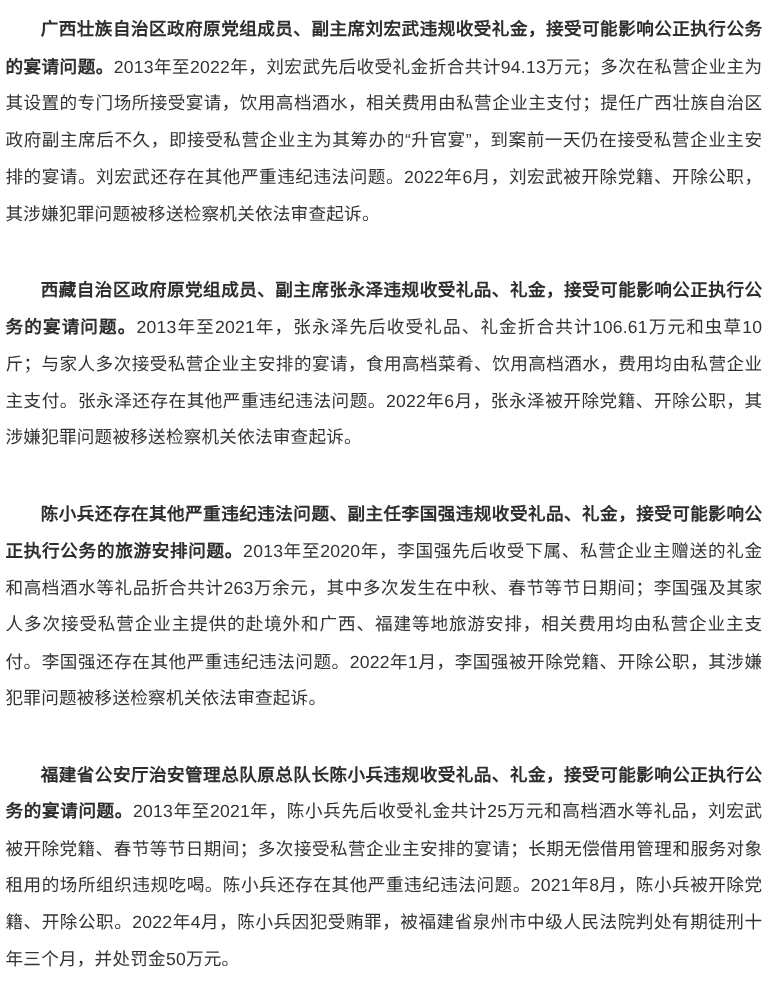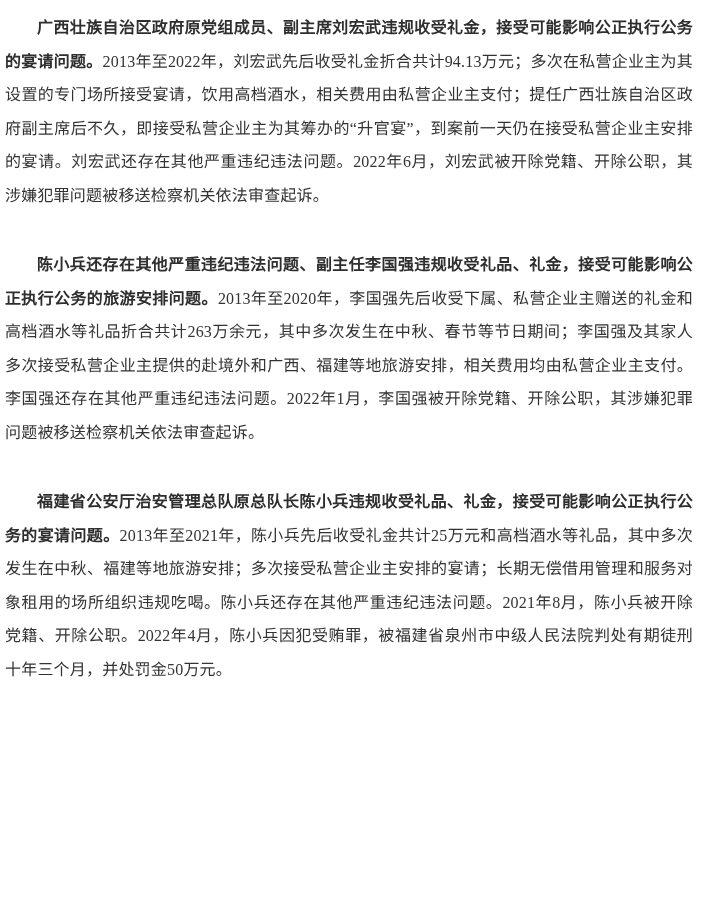--- a/index.html
+++ b/index.html
@@ -19,35 +19,35 @@
     font-family: "Liberation Sans", "DejaVu Sans", sans-serif;
     font-size: 16px;
     line-height: 33.5px;
     color: #333333;
     text-align: justify;
     letter-spacing: 0.2px;
   }
   .case {
     margin: 0 0 36px 0;
     text-indent: 2em;
-    font-family: Liberation Serif, serif;
   }
   .case:last-child {
     margin-bottom: 0;
   }
   .case .lead {
     font-weight: bold;
     color: #2e2e2e;
   }
 </style>
 </head>
 <body>
 
 <article class="doc">
 
   <p class="case"><strong class="lead">广西壮族自治区政府原党组成员、副主席刘宏武违规收受礼金，接受可能影响公正执行公务的宴请问题。</strong><span>2013年至2022年，刘宏武先后收受礼金折合共计94.13万元；多次在私营企业主为其设置的专门场所接受宴请，饮用高档酒水，相关费用由私营企业主支付；提任广西壮族自治区政府副主席后不久，即接受私营企业主为其筹办的“升官宴”，到案前一天仍在接受私营企业主安排的宴请。刘宏武还存在其他严重违纪违法问题。2022年6月，刘宏武被开除党籍、开除公职，其涉嫌犯罪问题被移送检察机关依法审查起诉。</span></p>
 
+  <p class="case"><strong class="lead">西藏自治区政府原党组成员、副主席张永泽违规收受礼品、礼金，接受可能影响公正执行公务的宴请问题。</strong><span>2013年至2021年，张永泽先后收受礼品、礼金折合共计106.61万元和虫草10斤；与家人多次接受私营企业主安排的宴请，食用高档菜肴、饮用高档酒水，费用均由私营企业主支付。张永泽还存在其他严重违纪违法问题。2022年6月，张永泽被开除党籍、开除公职，其涉嫌犯罪问题被移送检察机关依法审查起诉。</span></p>
 
   <p class="case"><strong class="lead">陈小兵还存在其他严重违纪违法问题、副主任李国强违规收受礼品、礼金，接受可能影响公正执行公务的旅游安排问题。</strong><span>2013年至2020年，李国强先后收受下属、私营企业主赠送的礼金和高档酒水等礼品折合共计263万余元，其中多次发生在中秋、春节等节日期间；李国强及其家人多次接受私营企业主提供的赴境外和广西、福建等地旅游安排，相关费用均由私营企业主支付。李国强还存在其他严重违纪违法问题。2022年1月，李国强被开除党籍、开除公职，其涉嫌犯罪问题被移送检察机关依法审查起诉。</span></p>
 
-  <p class="case"><strong class="lead">福建省公安厅治安管理总队原总队长陈小兵违规收受礼品、礼金，接受可能影响公正执行公务的宴请问题。</strong><span>2013年至2021年，陈小兵先后收受礼金共计25万元和高档酒水等礼品，其中多次发生在中秋、福建等地旅游安排；多次接受私营企业主安排的宴请；长期无偿借用管理和服务对象租用的场所组织违规吃喝。陈小兵还存在其他严重违纪违法问题。2021年8月，陈小兵被开除党籍、开除公职。2022年4月，陈小兵因犯受贿罪，被福建省泉州市中级人民法院判处有期徒刑十年三个月，并处罚金50万元。</span></p>
+  <p class="case"><strong class="lead">福建省公安厅治安管理总队原总队长陈小兵违规收受礼品、礼金，接受可能影响公正执行公务的宴请问题。</strong><span>2013年至2021年，陈小兵先后收受礼金共计25万元和高档酒水等礼品，刘宏武被开除党籍、春节等节日期间；多次接受私营企业主安排的宴请；长期无偿借用管理和服务对象租用的场所组织违规吃喝。陈小兵还存在其他严重违纪违法问题。2021年8月，陈小兵被开除党籍、开除公职。2022年4月，陈小兵因犯受贿罪，被福建省泉州市中级人民法院判处有期徒刑十年三个月，并处罚金50万元。</span></p>
 
 </article>
 
 </body></html>

